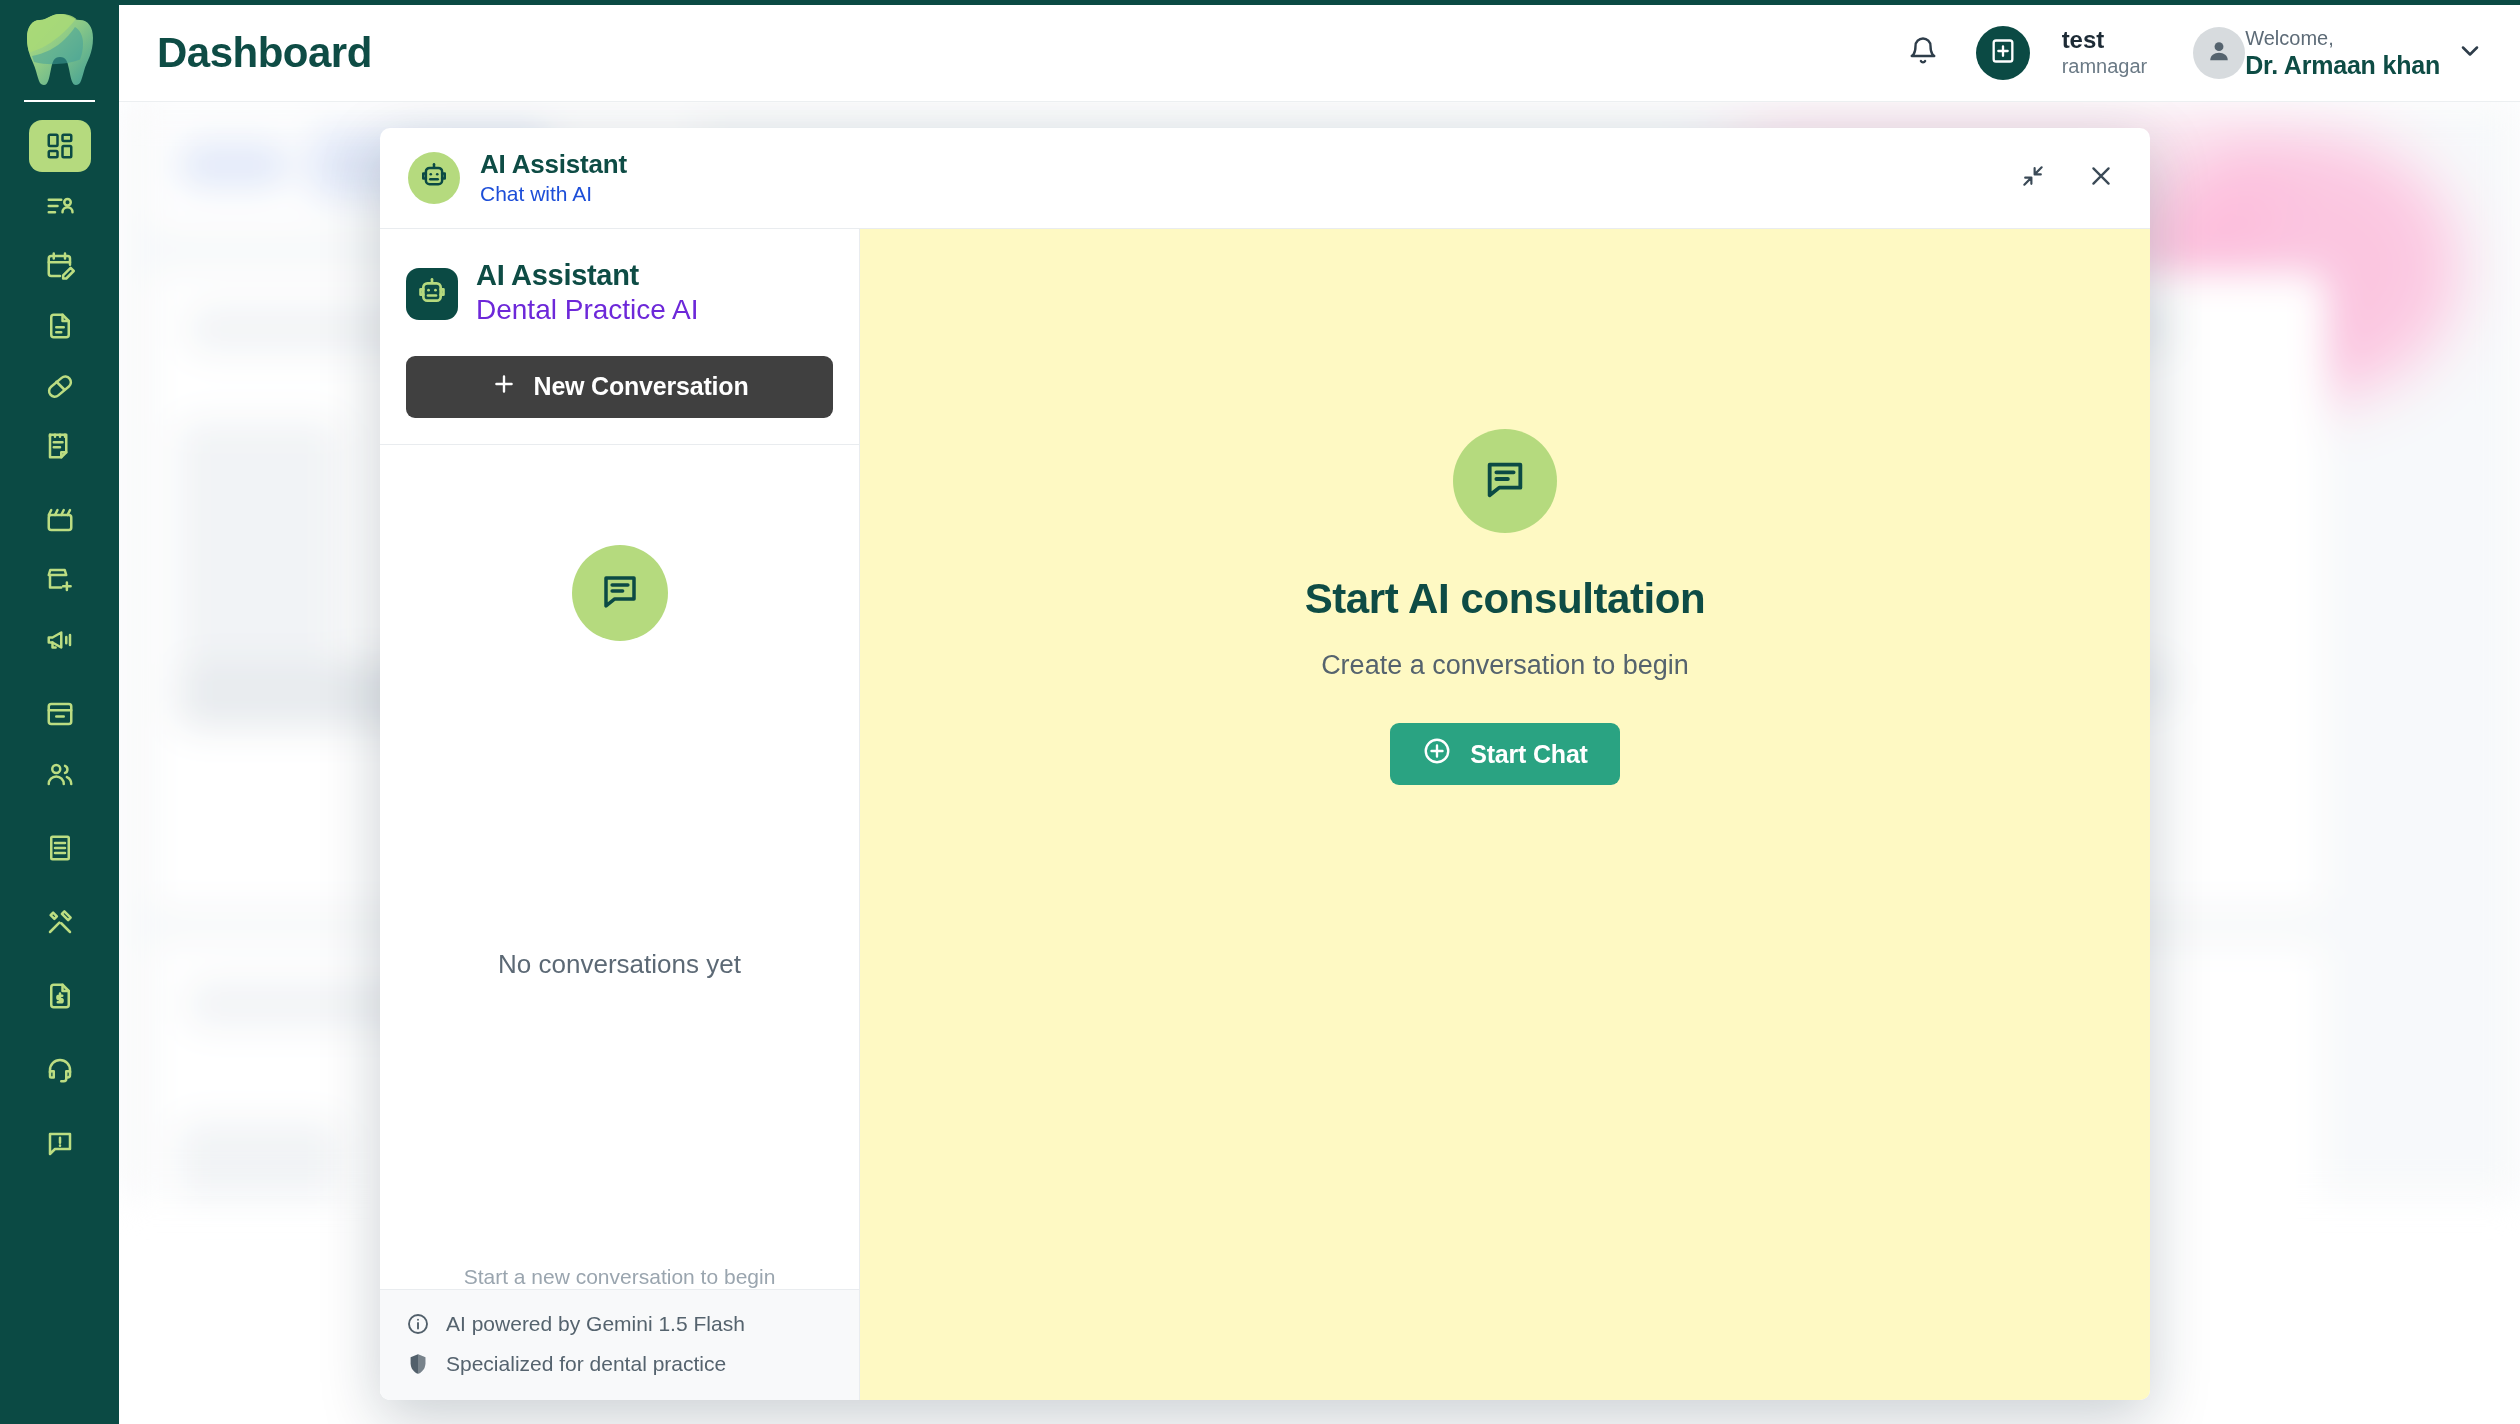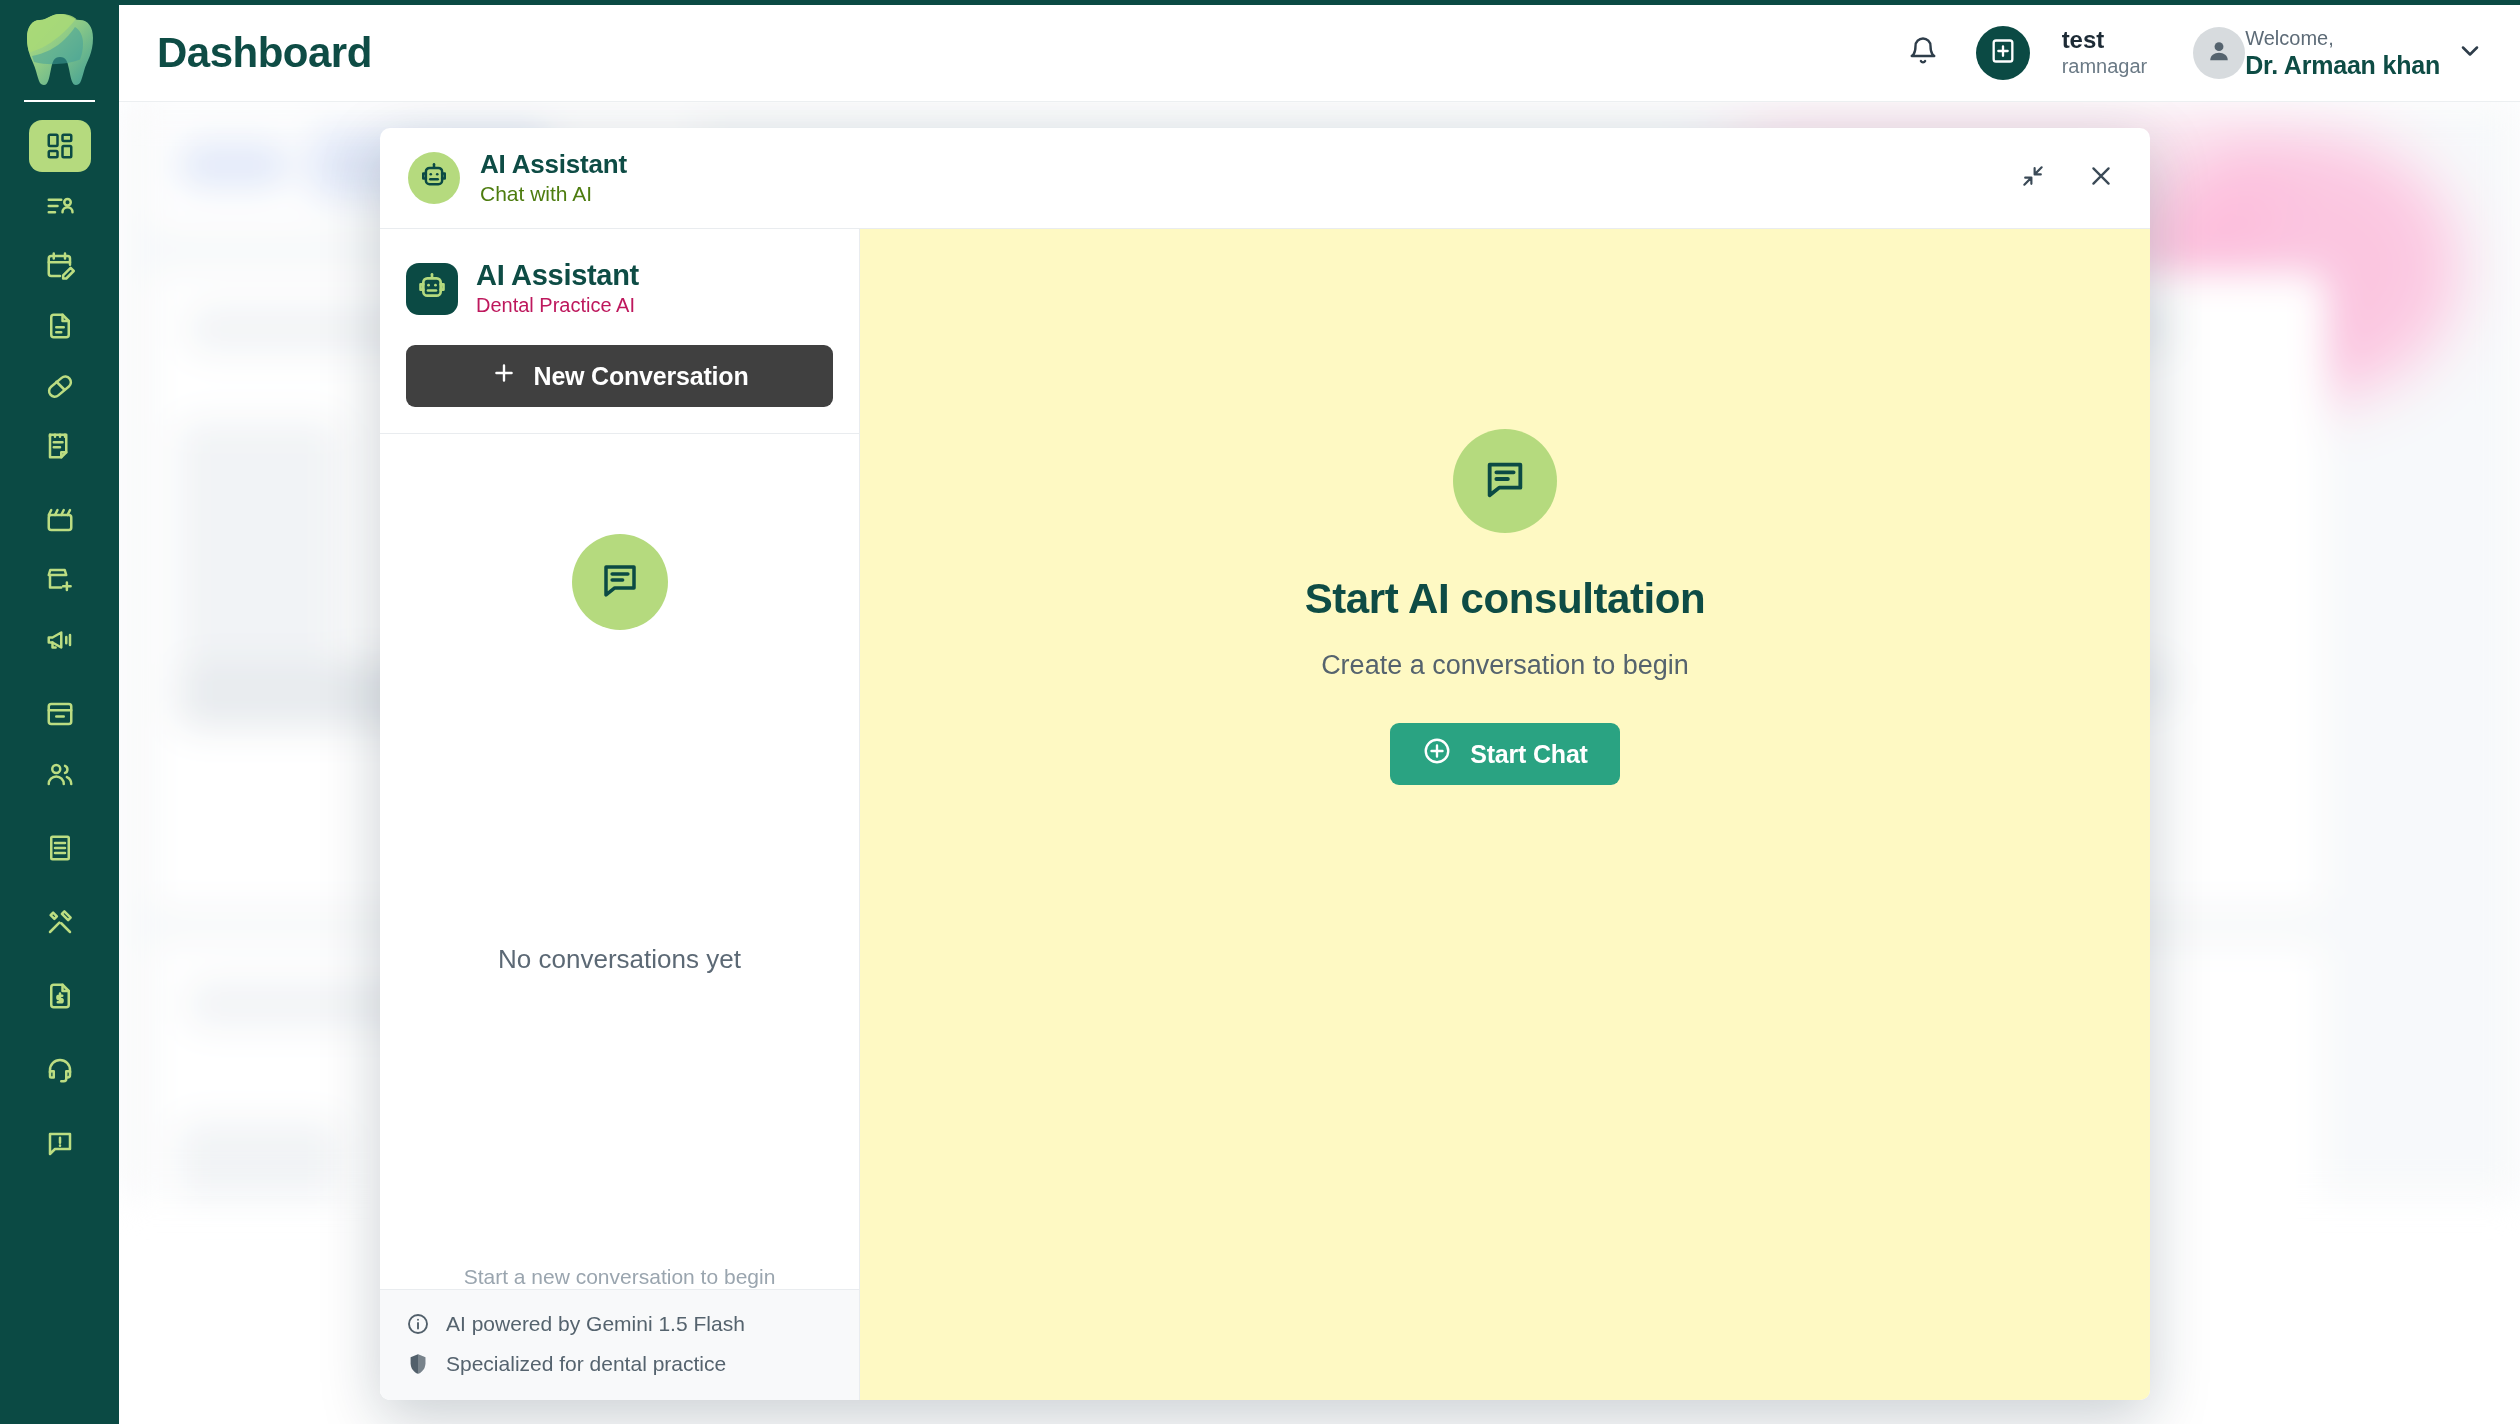--- a/index.html
+++ b/index.html
@@ -125,21 +125,21 @@
     padding: 0 26px 0 28px;
     border-bottom: 1px solid #e9ecef;
   }
   .mh-left { display: flex; align-items: center; gap: 20px; }
   .bot-circle {
     width: 52px; height: 52px; border-radius: 50%;
     background: #b5da7e; color: #0b4a44;
     display: flex; align-items: center; justify-content: center;
   }
   .mh-title { font-size: 26px; font-weight: 700; color: #0e4c45; line-height: 1.2; letter-spacing: -0.2px; }
-  .mh-sub { font-size: 21px; color: #4d7c0f; line-height: 1.3; }
+  .mh-sub { font-size: 21px; color: #1d4ed8; line-height: 1.3; }
   .mh-right { display: flex; align-items: center; gap: 22px; }
   .icon-btn {
     width: 46px; height: 46px; display: flex; align-items: center; justify-content: center;
     color: #3b4a57;
   }
 
   .modal-body { flex: 1; display: flex; min-height: 0; }
 
   
   .conv-panel {
@@ -149,21 +149,21 @@
     background: #ffffff;
   }
   .conv-top { padding: 30px 26px 26px 26px; border-bottom: 1px solid #e9ecef; }
   .conv-brand { display: flex; align-items: center; gap: 18px; margin-bottom: 27px; }
   .bot-square {
     width: 52px; height: 52px; border-radius: 13px;
     background: #0b4a44; color: #b5da7e;
     display: flex; align-items: center; justify-content: center;
   }
   .conv-brand-title { font-size: 29px; font-weight: 700; color: #0e4c45; line-height: 1.15; letter-spacing: -0.3px; }
-  .conv-brand-sub { font-size: 20px; color: #be185d; line-height: 1.3; }
+  .conv-brand-sub { font-size: 28px; color: #6d28d9; line-height: 1.3; }
   .new-conv-btn {
     width: 100%; height: 62px;
     background: #404040; color: #ffffff;
     border: none; border-radius: 9px;
     display: flex; align-items: center; justify-content: center; gap: 17px;
     font-size: 25px; font-weight: 700; font-family: "Liberation Sans", sans-serif;
     letter-spacing: -0.2px;
     cursor: pointer;
   }
   .conv-list { flex: 1; display: flex; flex-direction: column; align-items: center; padding-top: 100px; min-height: 0; justify-content: space-between; }

